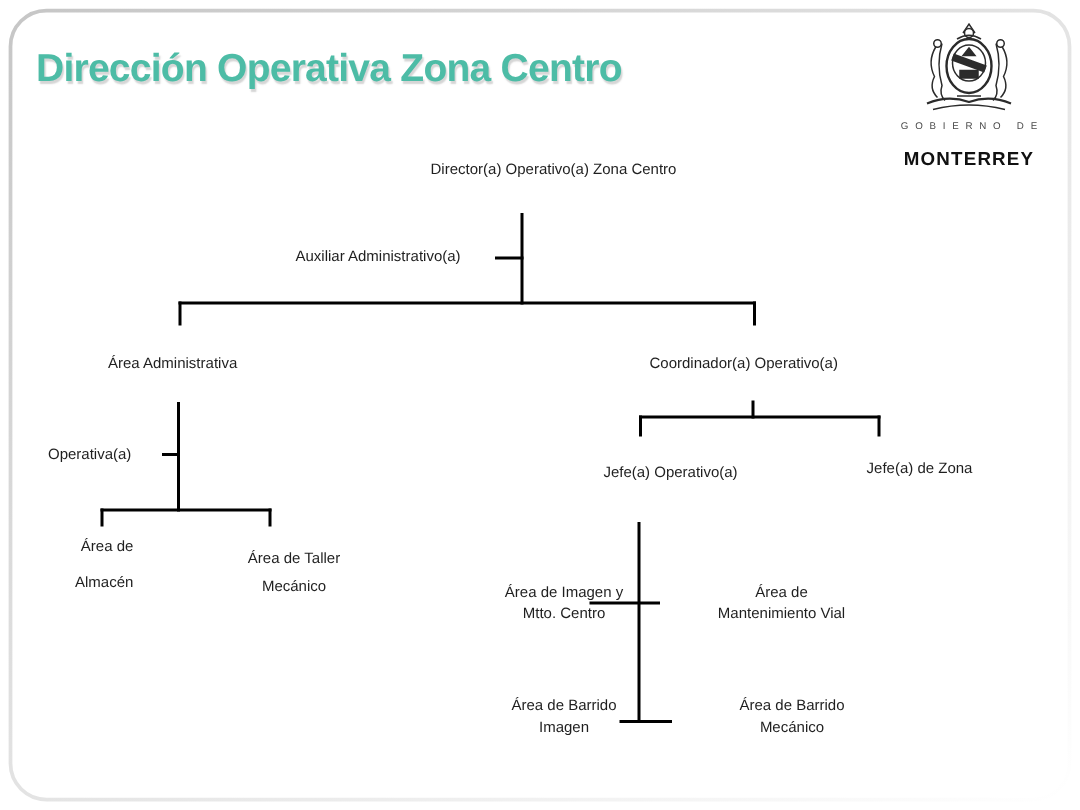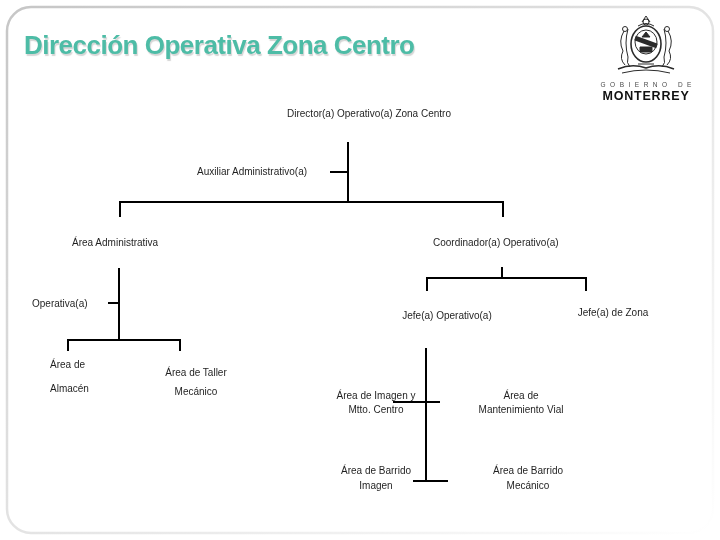--- a/index.html
+++ b/index.html
@@ -20,26 +20,26 @@
   .logo{
     position:absolute;right:26px;top:13px;width:96px;
     display:flex;flex-direction:column;align-items:center;
   }
   .logo-small{
     font-size:6.5px;color:#4a4a4a;letter-spacing:4.5px;
     margin-top:2px;white-space:nowrap;text-indent:4.5px;
   }
   .logo-big{
     font-size:12.5px;font-weight:bold;color:#111;
-    letter-spacing:0.8px;white-space:nowrap;margin-top:1px;
+    letter-spacing:0.8px;white-space:nowrap;margin-top:11px;
   }
 
   .node{
     position:absolute;font-size:10px;color:#1f1f1f;
-    white-space:nowrap;line-height:13px;
+    white-space:nowrap;line-height:13px;text-align:right;
   }
   .node.centered{transform:translateX(-50%);text-align:center;padding-left:40px;}
   .node span{display:block;}
 
   .line{position:absolute;background:#000000;}
   .h{height:2px;}
   .v{width:2px;}
 </style>
 </head>
 <body>

